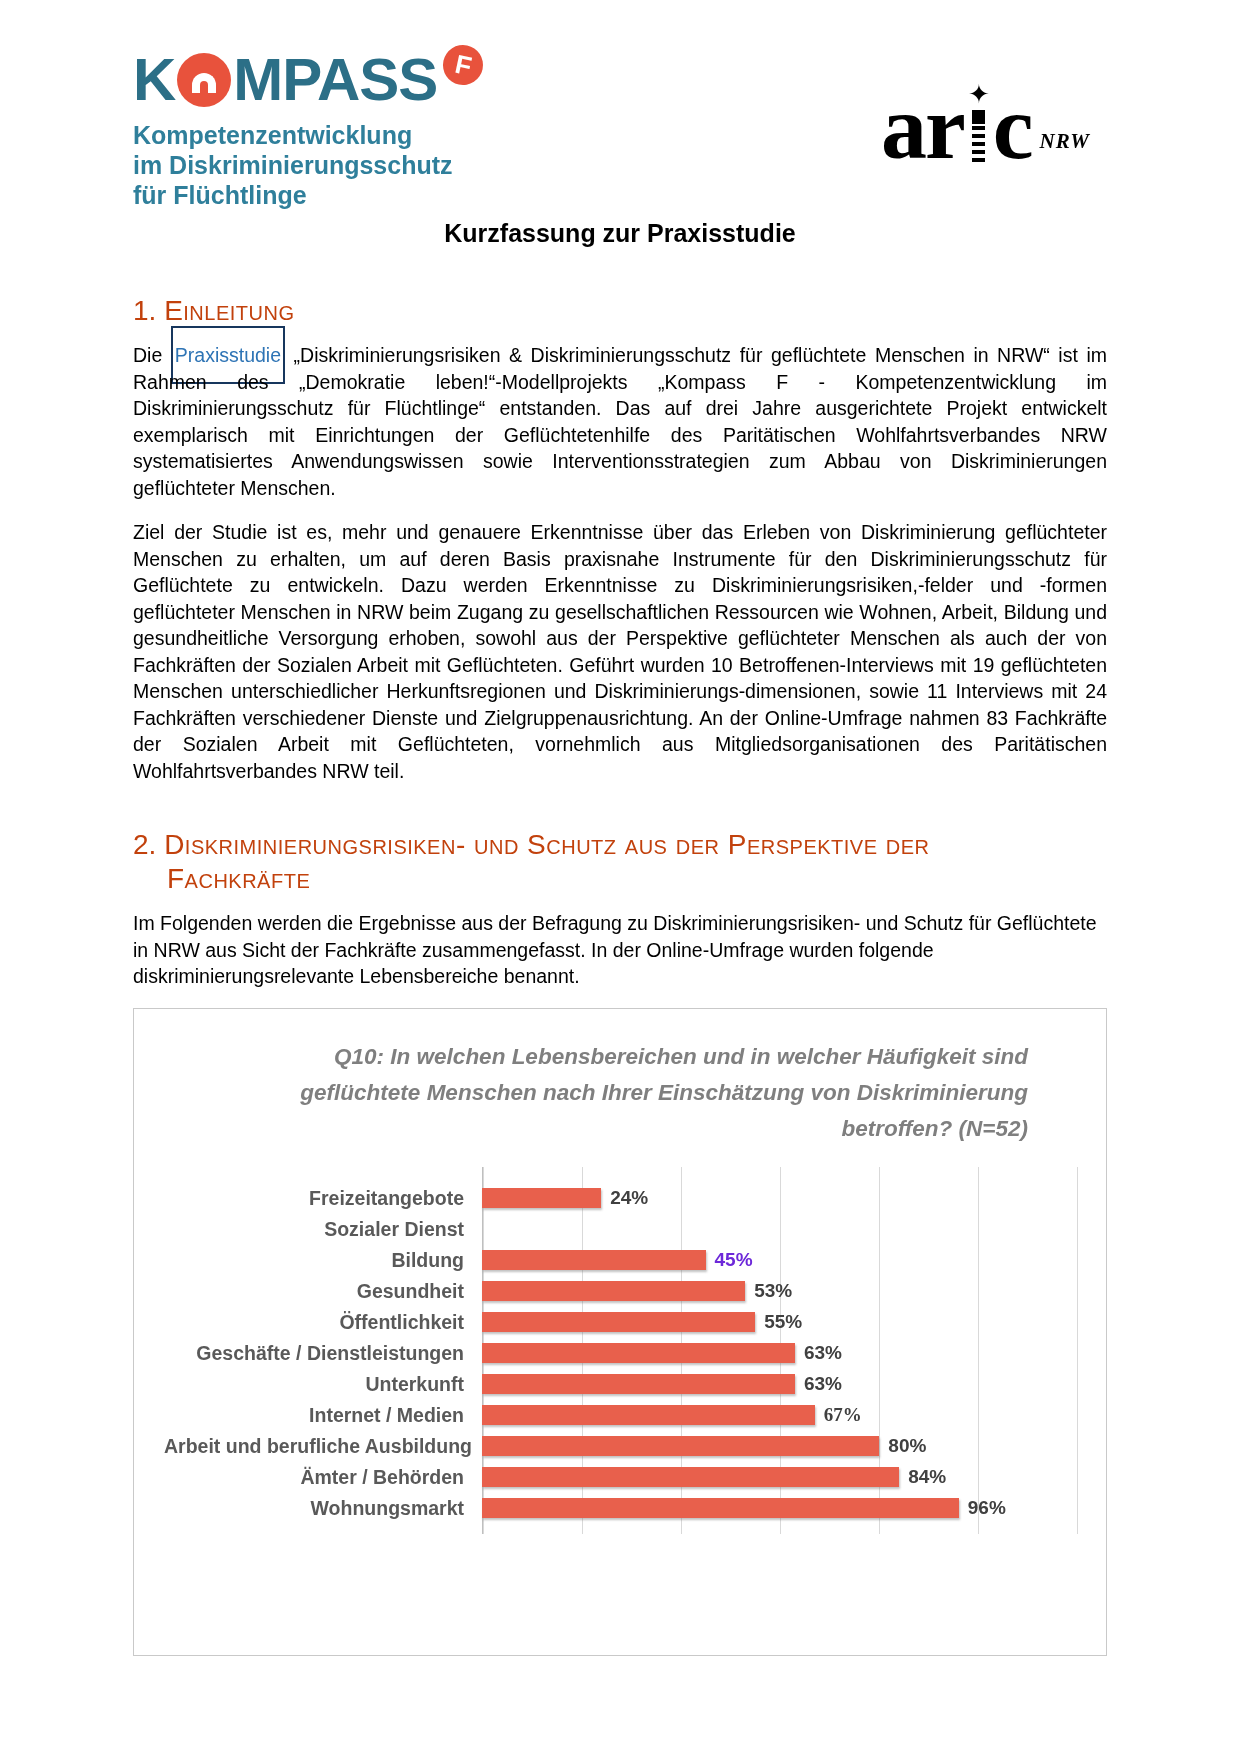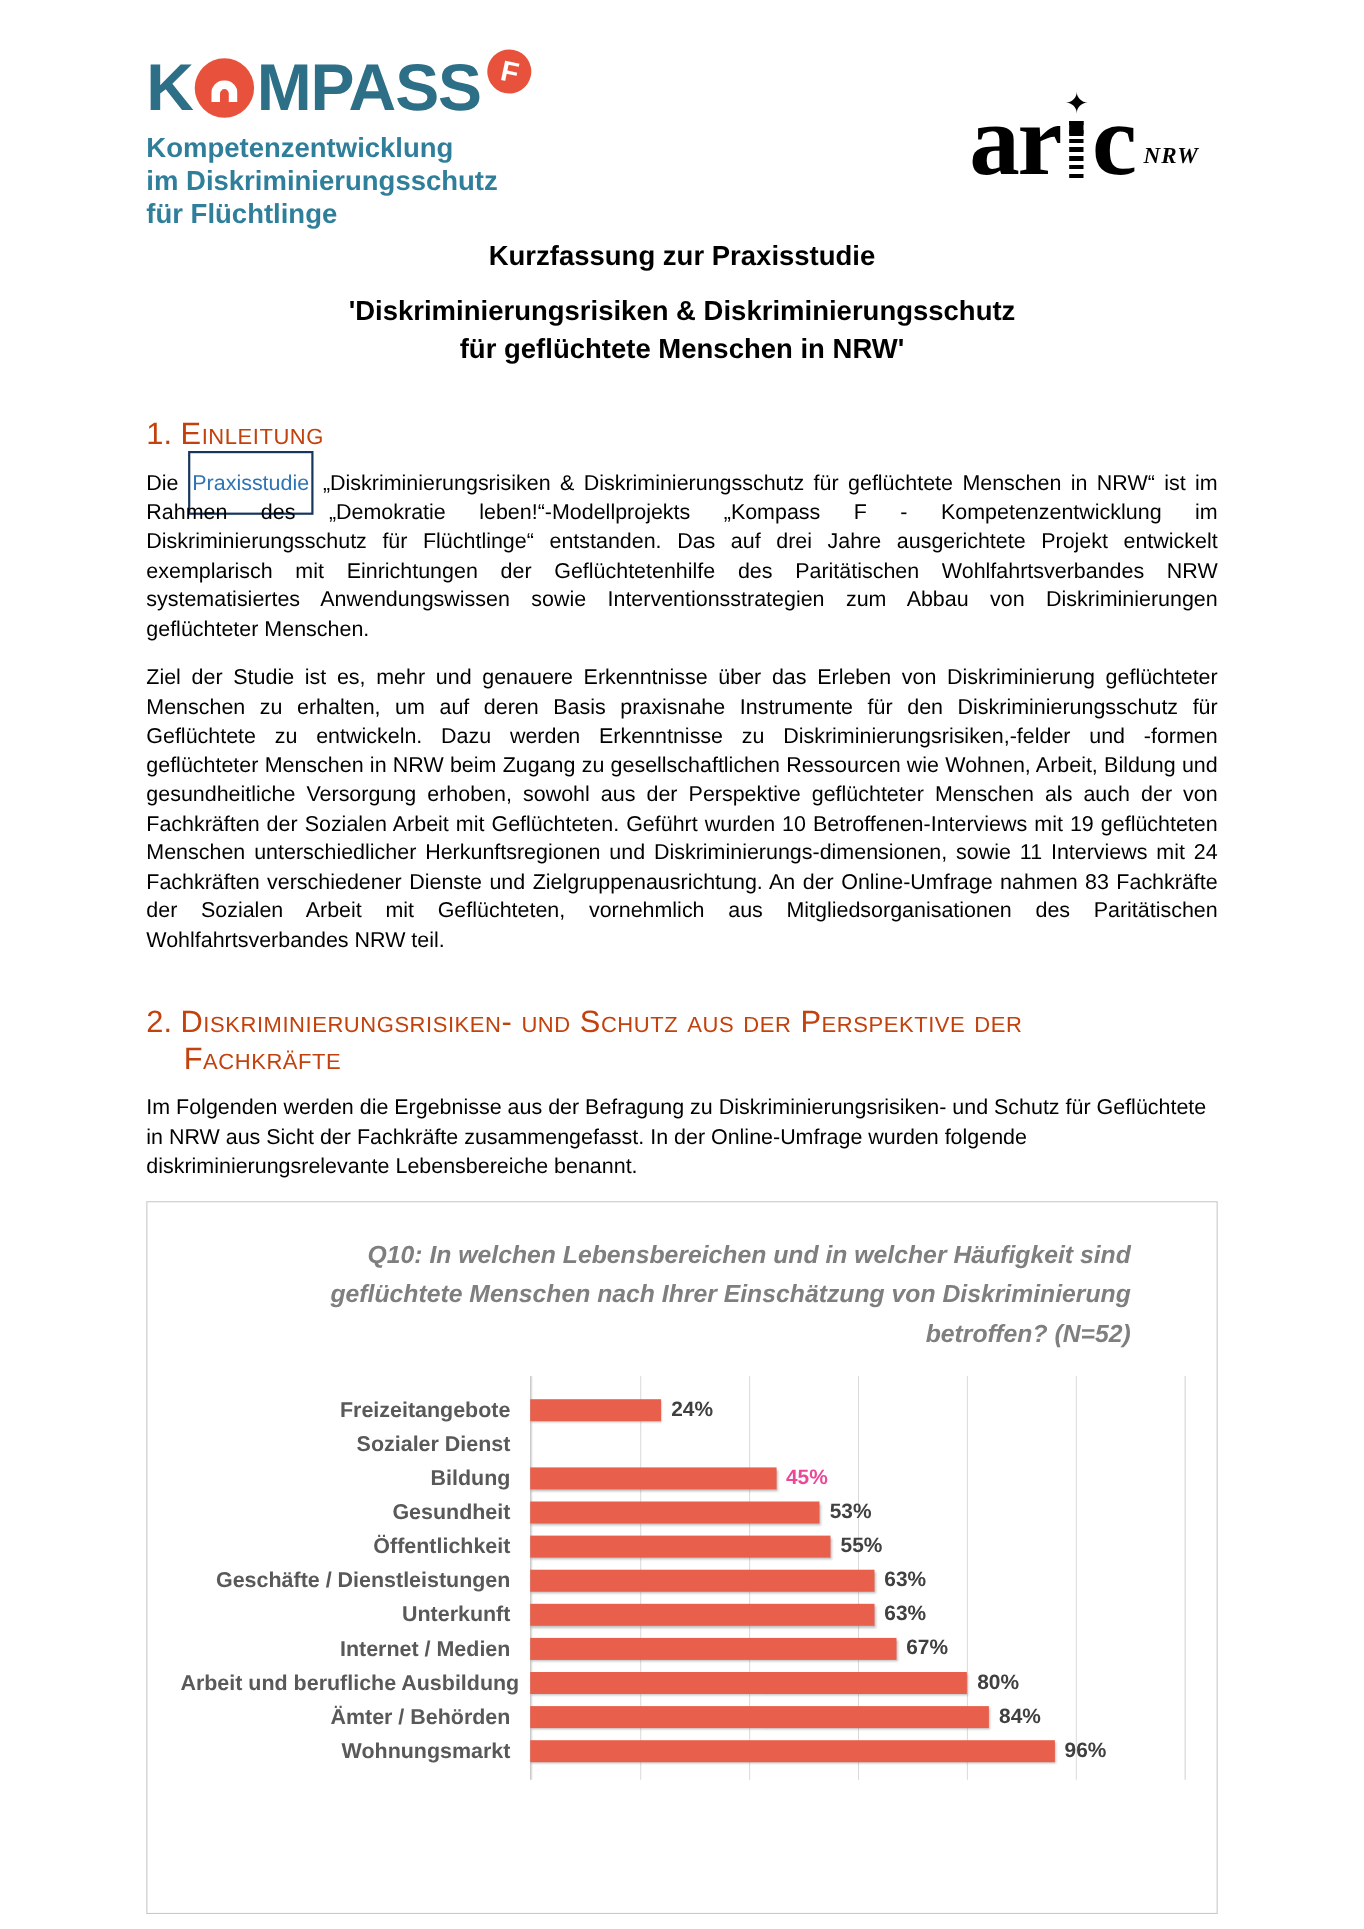--- a/index.html
+++ b/index.html
@@ -80,24 +80,20 @@
     <span class="aric-i">
       <span class="dot">✦</span>
       <span class="stem"></span>
     </span>
     <span class="big">c</span>
     <span class="nrw">NRW</span>
   </div>
 
   <div class="doc-title">
     <div class="t1">Kurzfassung zur Praxisstudie</div>
-    <div class="t2">
-      <div>'Diskriminierungsrisiken &amp; Diskriminierungsschutz</div>
-      <div>für geflüchtete Menschen in NRW'</div>
-    </div>
   </div>
 
   <div class="sec-h">
     <span>1.</span>
     <span class="sc">Einleitung</span>
   </div>
 
   <p class="body"><span>Die </span><a href="#" class="plink">Praxisstudie</a><span> „Diskriminierungsrisiken &amp; Diskriminierungsschutz für geflüchtete Menschen in NRW“ ist im Rahmen des „Demokratie leben!“-Modellprojekts „Kompass F - Kompetenzentwicklung im Diskriminierungsschutz für Flüchtlinge“ entstanden. Das auf drei Jahre ausgerichtete Projekt entwickelt exemplarisch mit Einrichtungen der Geflüchtetenhilfe des Paritätischen Wohlfahrtsverbandes NRW systematisiertes Anwendungswissen sowie Interventionsstrategien zum Abbau von Diskriminierungen geflüchteter Menschen.</span></p>
 
   <p class="body">Ziel der Studie ist es, mehr und genauere Erkenntnisse über das Erleben von Diskriminierung geflüchteter Menschen zu erhalten, um auf deren Basis praxisnahe Instrumente für den Diskriminierungsschutz für Geflüchtete zu entwickeln. Dazu werden Erkenntnisse zu Diskriminierungsrisiken,-felder und -formen geflüchteter Menschen in NRW beim Zugang zu gesellschaftlichen Ressourcen wie Wohnen, Arbeit, Bildung und gesundheitliche Versorgung erhoben, sowohl aus der Perspektive geflüchteter Menschen als auch der von Fachkräften der Sozialen Arbeit mit Geflüchteten. Geführt wurden 10 Betroffenen-Interviews mit 19 geflüchteten Menschen unterschiedlicher Herkunftsregionen und Diskriminierungs-dimensionen, sowie 11 Interviews mit 24 Fachkräften verschiedener Dienste und Zielgruppenausrichtung. An der Online-Umfrage nahmen 83 Fachkräfte der Sozialen Arbeit mit Geflüchteten, vornehmlich aus Mitgliedsorganisationen des Paritätischen Wohlfahrtsverbandes NRW teil.</p>
@@ -126,21 +122,21 @@
               <span class="cval" style="color: rgb(64, 64, 64);">24%</span>
             </div>
           </div>
           <div class="crow">
             <div class="clab" style="color: rgb(89, 89, 89);">Sozialer Dienst</div>
           </div>
           <div class="crow">
             <div class="clab" style="color: rgb(89, 89, 89);">Bildung</div>
             <div class="cbar-cell">
               <div class="cbar" style="width: 37.5%; background: rgb(232, 96, 76);"></div>
-              <span class="cval" style="color: #ec4899;">45%</span>
+              <span class="cval" style="color: #6d28d9;">45%</span>
             </div>
           </div>
           <div class="crow">
             <div class="clab" style="color: rgb(89, 89, 89);">Gesundheit</div>
             <div class="cbar-cell">
               <div class="cbar" style="width: 44.1667%; background: rgb(232, 96, 76);"></div>
               <span class="cval" style="color: rgb(64, 64, 64);">53%</span>
             </div>
           </div>
           <div class="crow">
@@ -161,21 +157,21 @@
             <div class="clab" style="color: rgb(89, 89, 89);">Unterkunft</div>
             <div class="cbar-cell">
               <div class="cbar" style="width: 52.5%; background: rgb(232, 96, 76);"></div>
               <span class="cval" style="color: rgb(64, 64, 64);">63%</span>
             </div>
           </div>
           <div class="crow">
             <div class="clab" style="color: rgb(89, 89, 89);">Internet / Medien</div>
             <div class="cbar-cell">
               <div class="cbar" style="width: 55.8333%; background: rgb(232, 96, 76);"></div>
-              <span class="cval" style="color: rgb(64, 64, 64);">67%</span>
+              <span class="cval" style="color: rgb(64, 64, 64); font-family: Liberation Serif, serif;">67%</span>
             </div>
           </div>
           <div class="crow">
             <div class="clab" style="color: rgb(89, 89, 89);">Arbeit und berufliche Ausbildung</div>
             <div class="cbar-cell">
               <div class="cbar" style="width: 66.6667%; background: rgb(232, 96, 76);"></div>
               <span class="cval" style="color: rgb(64, 64, 64);">80%</span>
             </div>
           </div>
           <div class="crow">

